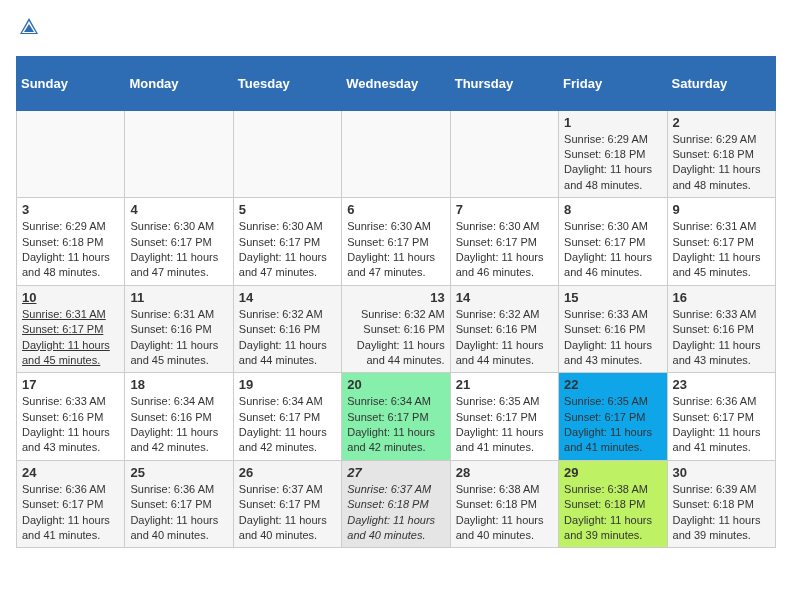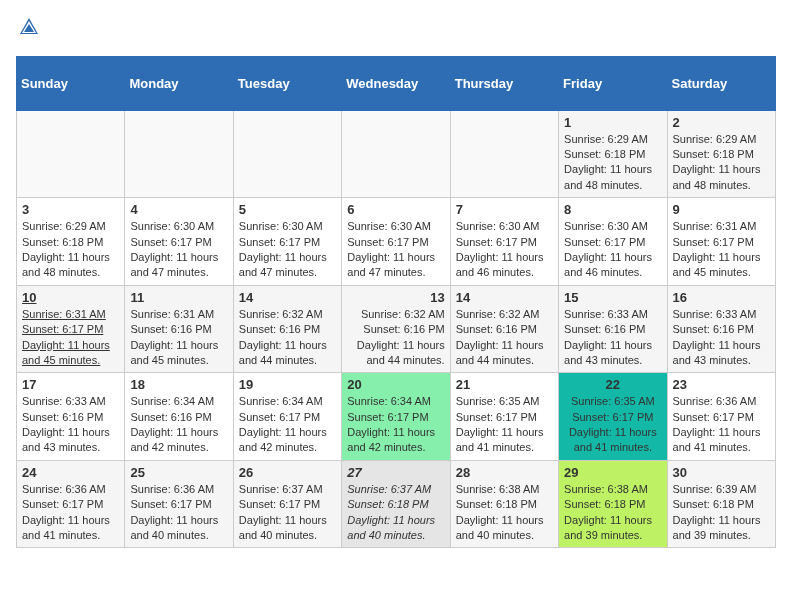--- a/index.html
+++ b/index.html
@@ -252,21 +252,21 @@
           <div class="day-info">Sunrise: 6:34 AM
 Sunset: 6:17 PM
 Daylight: 11 hours and 42 minutes.</div>
         </td>
         <td style="background: rgb(255, 255, 255);">
           <span class="day-num">21</span>
           <div class="day-info">Sunrise: 6:35 AM
 Sunset: 6:17 PM
 Daylight: 11 hours and 41 minutes.</div>
         </td>
-        <td style="background: #14b8a6; text-align: center;">
+        <td style="background: #0ea5e9;">
           <span class="day-num">22</span>
           <div class="day-info">Sunrise: 6:35 AM
 Sunset: 6:17 PM
 Daylight: 11 hours and 41 minutes.</div>
         </td>
         <td style="background: rgb(255, 255, 255);">
           <span class="day-num">23</span>
           <div class="day-info">Sunrise: 6:36 AM
 Sunset: 6:17 PM
 Daylight: 11 hours and 41 minutes.</div>

